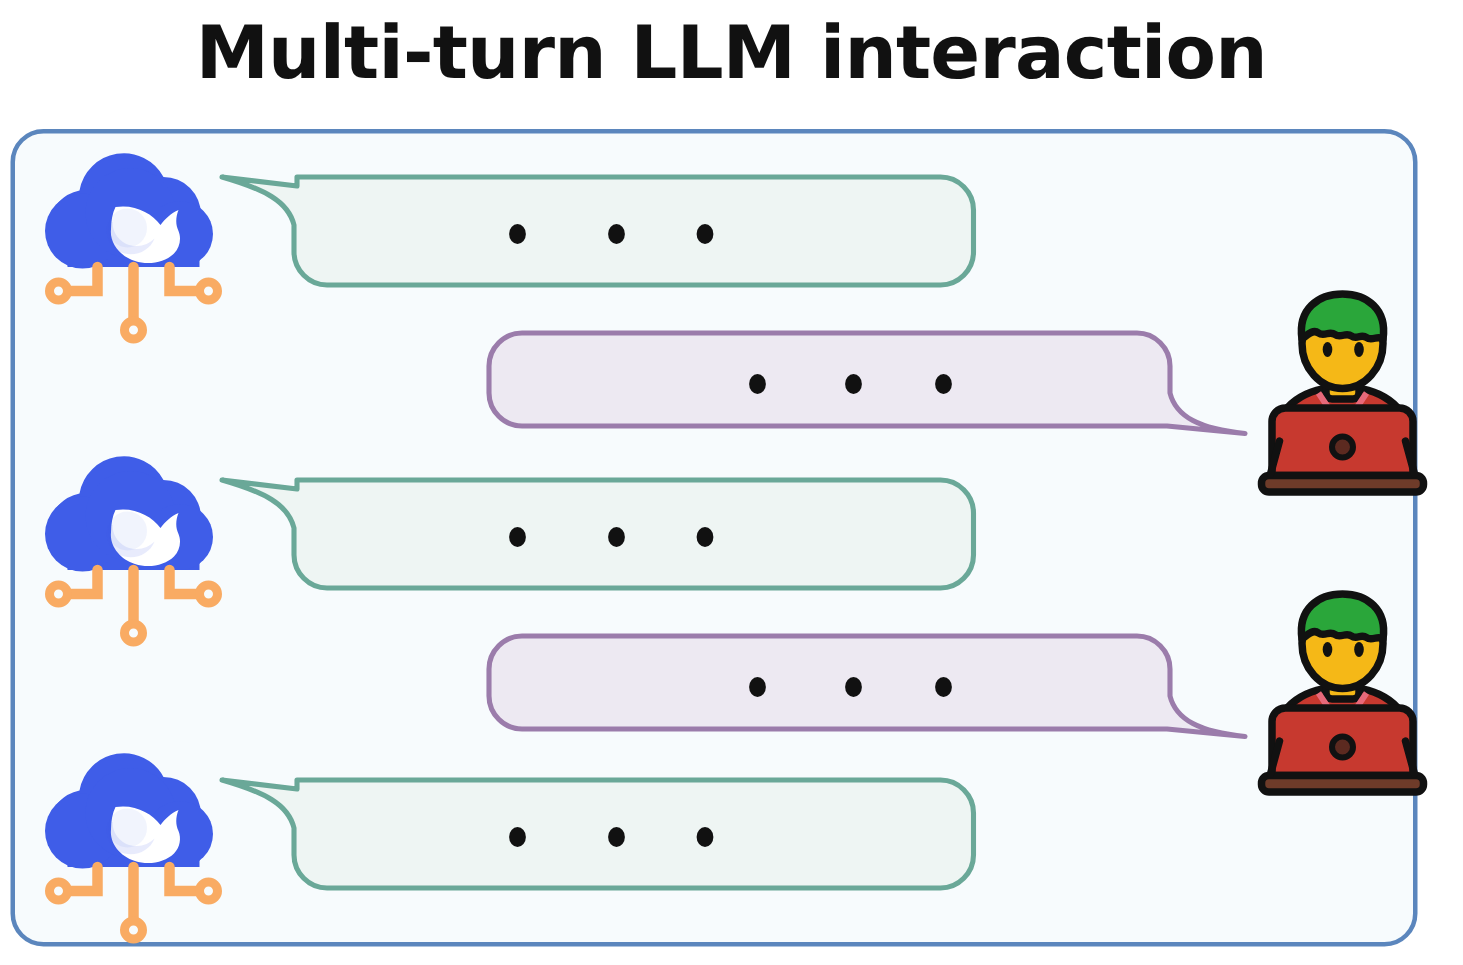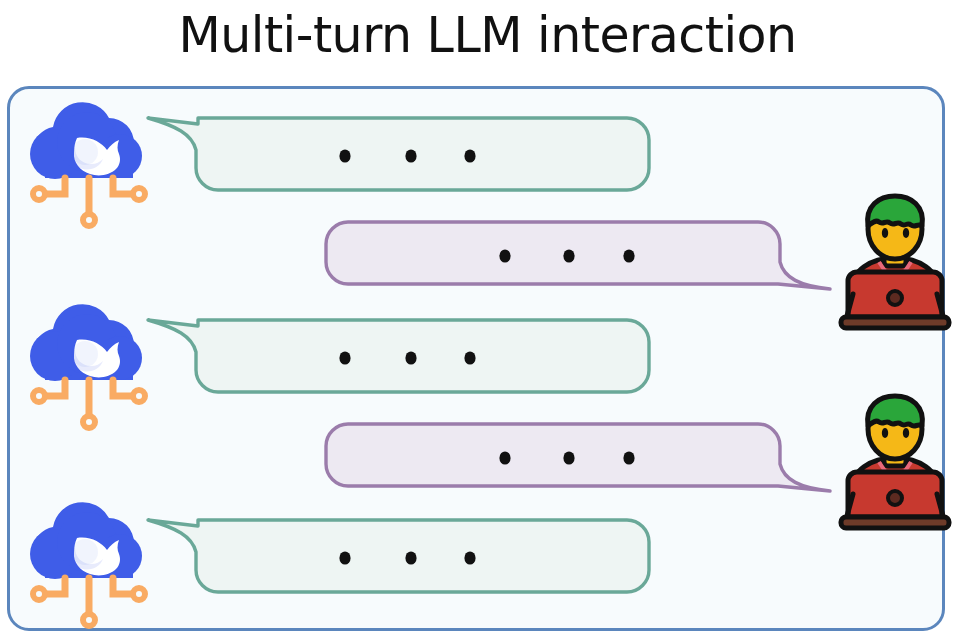--- a/index.html
+++ b/index.html
@@ -21,21 +21,21 @@
     background: #ffffff;
   }
   .title {
     position: absolute;
     left: 0;
     top: 4px;
     width: 975px;
     text-align: center;
     font-family: "DejaVu Sans", sans-serif;
     font-size: 49px;
-    font-weight: 400;
+    font-weight: 700;
     letter-spacing: -0.5px;
     color: #111111;
     line-height: 64px;
     white-space: nowrap;
   }
   .panel {
     position: absolute;
     left: 7px;
     top: 86px;
     width: 938px;

